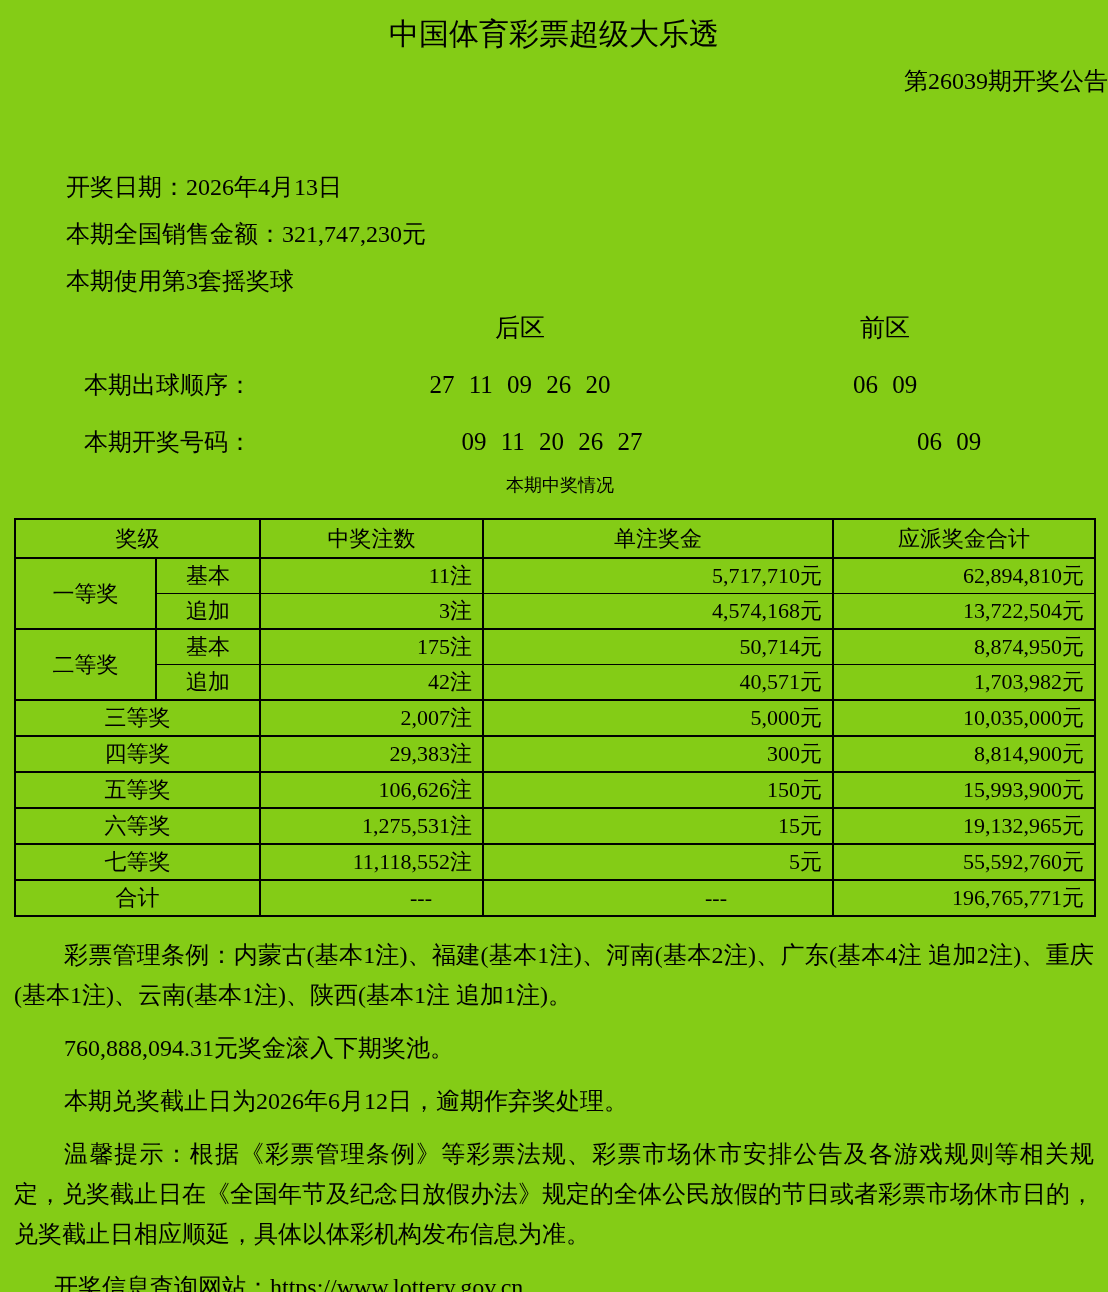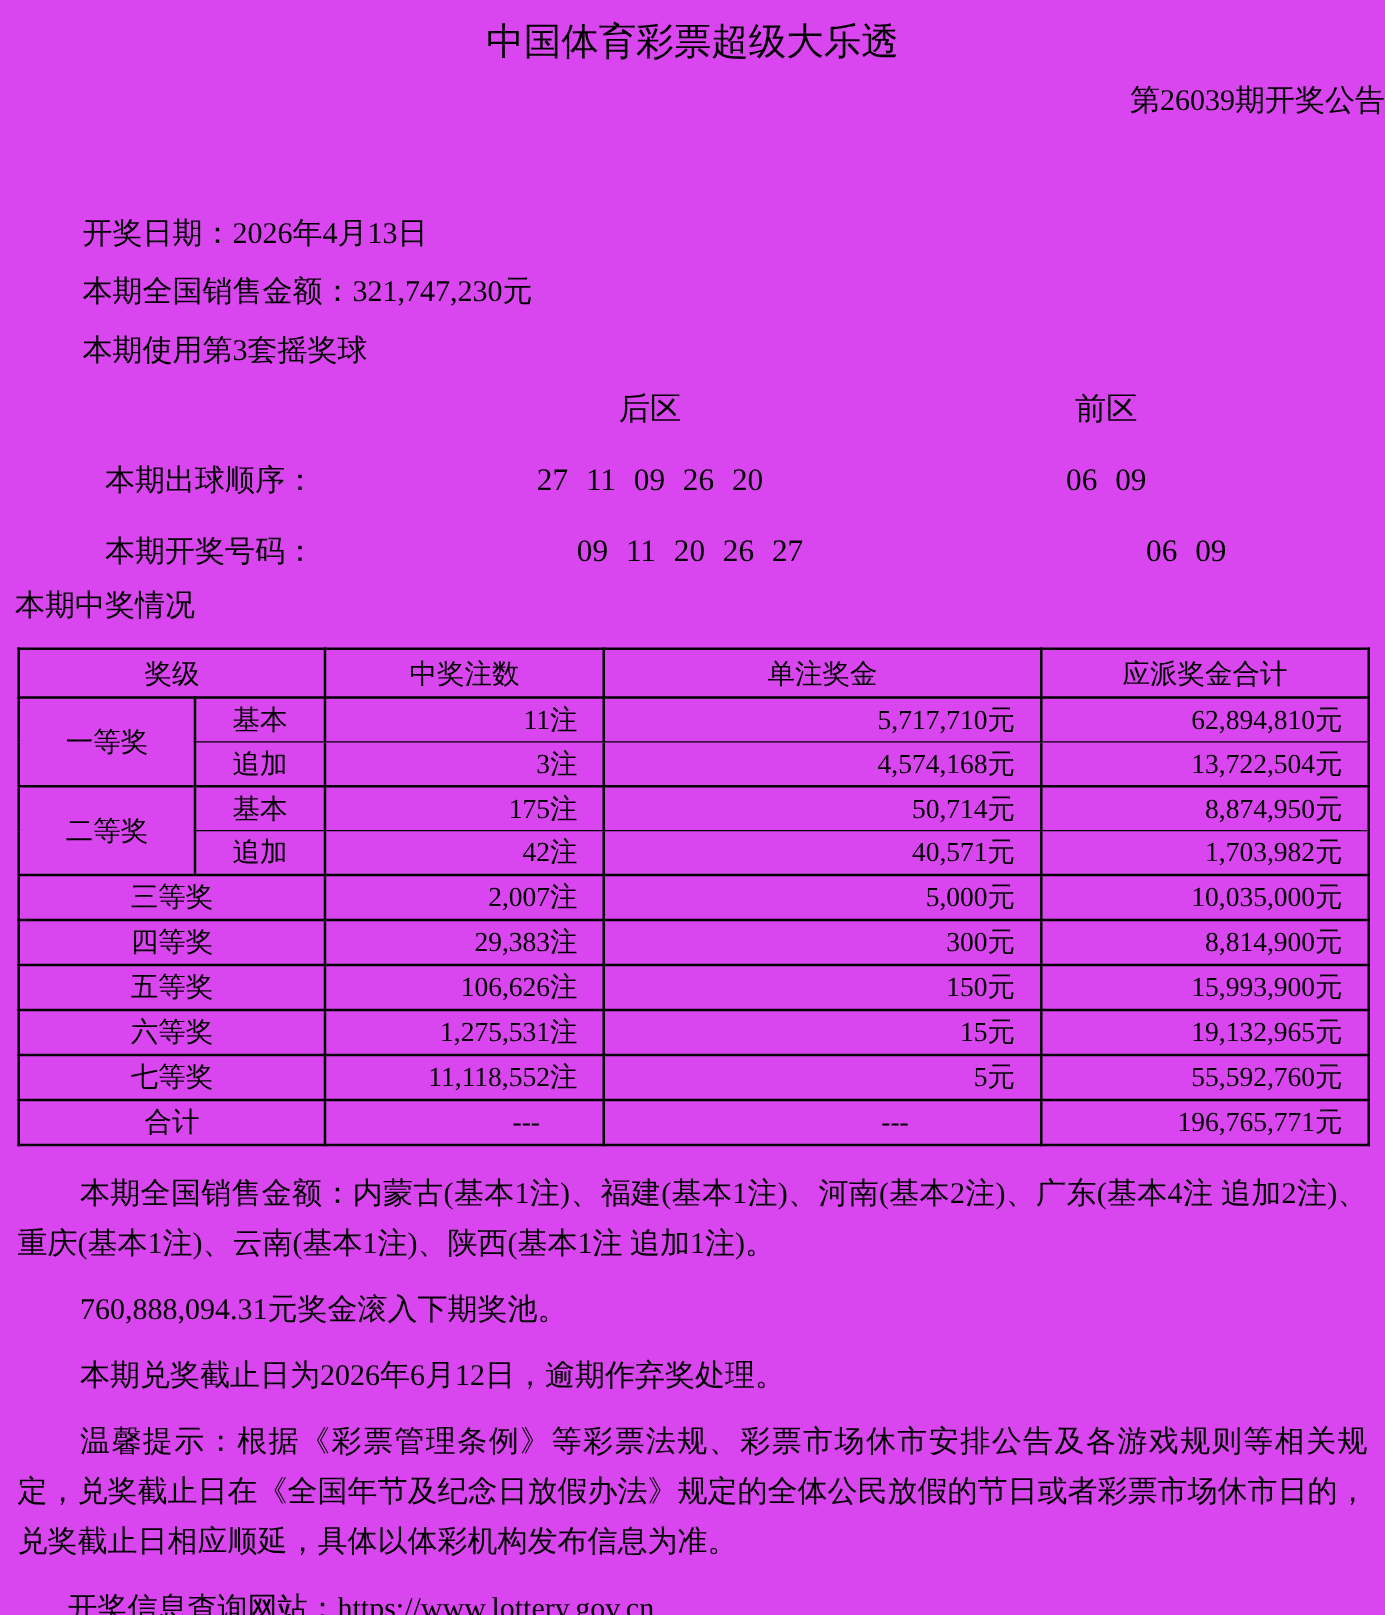--- a/index.html
+++ b/index.html
@@ -1,20 +1,20 @@
 <!DOCTYPE html>
 <html><head>
 <meta charset="utf-8">
 <style>
   html, body { margin:0; padding:0; background:#ffffff; }
   .page {
     position:relative;
     width:1108px;
     height:1292px;
-    background:#d946ef;
+    background:#84cc16;
     color:#000000;
     font-family:"Liberation Serif","DejaVu Serif",serif;
     overflow:hidden;
   }
   .title {
     padding-top:15px;
     text-align:center;
     font-size:30px;
     line-height:38px;
   }
@@ -35,42 +35,43 @@
     grid-template-columns:330px 380px 350px;
     font-size:25px;
     line-height:32px;
     margin-bottom:25px;
   }
   .zone-row:last-child { margin-bottom:0;gap:32px; }
   .zone-row .lbl { padding-left:84px; font-size:24px; }
   .zone-row .c { text-align:center; word-spacing:8px; }
   .section-title {
     margin-top:11px;
-    font-size:24px;
+    text-align:center;
+    font-size:18px;
     line-height:32px;
     padding-left:12px;
   }
   table.prize {
     margin:17px 0 0 14px;
     width:1080px;
     border-collapse:collapse;
     table-layout:fixed;
     font-size:22px;
     border:2px solid #000000;
   }
   table.prize th, table.prize td {
     border:2px solid #000000;
     font-weight:normal;
     padding:0;
     text-align:center;
     overflow:hidden;
   }
   table.prize th { height:37px; }
   table.prize td { height:34px; }
-  table.prize td.num { text-align:right; padding-right:20px; }
+  table.prize td.num { text-align:right; padding-right:10px; }
   table.prize td.dash-count { padding-right:50px; }
   table.prize td.dash-prize { padding-right:105px; }
   tr.sub-first td { border-bottom-width:1px; }
   tr.sub-second td { border-top-width:1px; }
   .paras { margin:18px 14px 0 14px; font-size:24px; }
   .paras p { margin:0 0 13px 0; line-height:40px; text-indent:50px; text-align:justify; }
   .paras p.p-url { text-indent:40px; margin-bottom:0; }
 </style>
 </head>
 <body>
@@ -180,20 +181,20 @@
     <tr>
       <td colspan="2">合计</td>
       <td class="num dash-count">---</td>
       <td class="num dash-prize">---</td>
       <td class="num">196,765,771元</td>
     </tr>
   </tbody>
     </table>
 
   <div class="paras">
-    <p>本期全国销售金额：内蒙古(基本1注)、福建(基本1注)、河南(基本2注)、广东(基本4注 追加2注)、重庆(基本1注)、云南(基本1注)、陕西(基本1注 追加1注)。</p>
+    <p>彩票管理条例：内蒙古(基本1注)、福建(基本1注)、河南(基本2注)、广东(基本4注 追加2注)、重庆(基本1注)、云南(基本1注)、陕西(基本1注 追加1注)。</p>
     <p>760,888,094.31元奖金滚入下期奖池。</p>
     <p>本期兑奖截止日为2026年6月12日，逾期作弃奖处理。</p>
     <p>温馨提示：根据《彩票管理条例》等彩票法规、彩票市场休市安排公告及各游戏规则等相关规定，兑奖截止日在《全国年节及纪念日放假办法》规定的全体公民放假的节日或者彩票市场休市日的，兑奖截止日相应顺延，具体以体彩机构发布信息为准。</p>
     <p class="p-url">开奖信息查询网站：https://www.lottery.gov.cn</p>
   </div>
 
 </div>
 
 </body></html>

